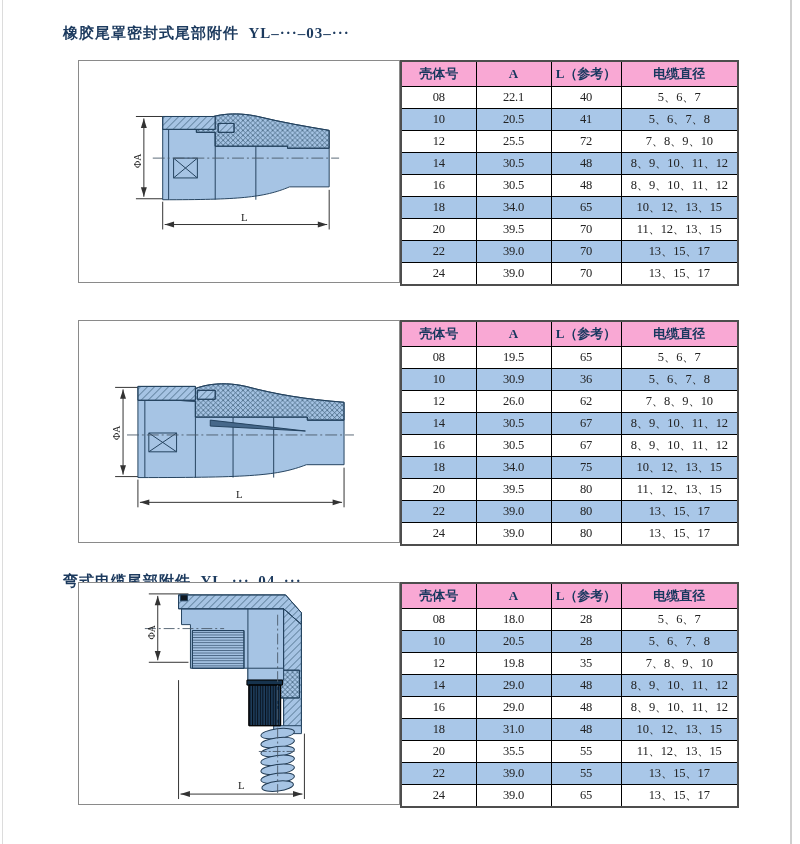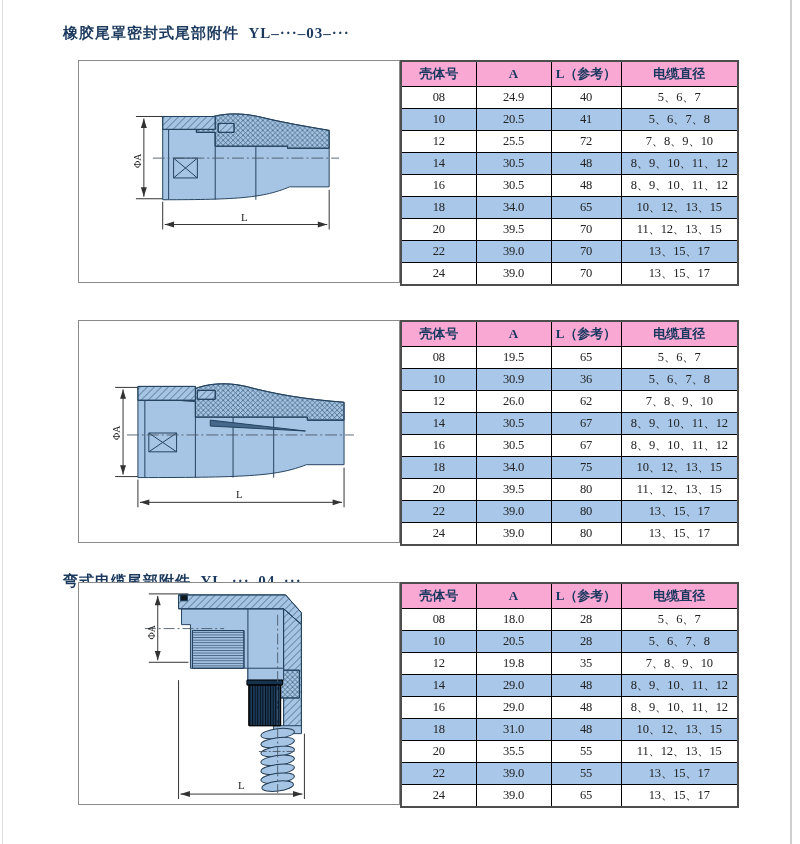--- a/index.html
+++ b/index.html
@@ -81,21 +81,21 @@
       <tr>
         <th>壳体号</th>
         <th>A</th>
         <th>L（参考）</th>
         <th>电缆直径</th>
       </tr>
     </thead>
     <tbody>
         <tr>
           <td>08</td>
-          <td>24.9</td>
+          <td>22.1</td>
           <td>40</td>
           <td>5、6、7</td>
         </tr>
         <tr>
           <td>10</td>
           <td>20.5</td>
           <td>41</td>
           <td>5、6、7、8</td>
         </tr>
         <tr>

